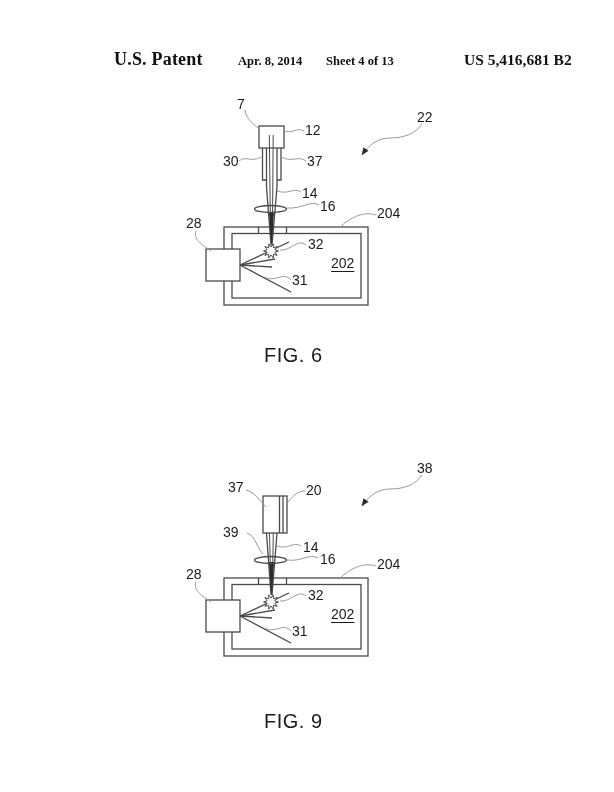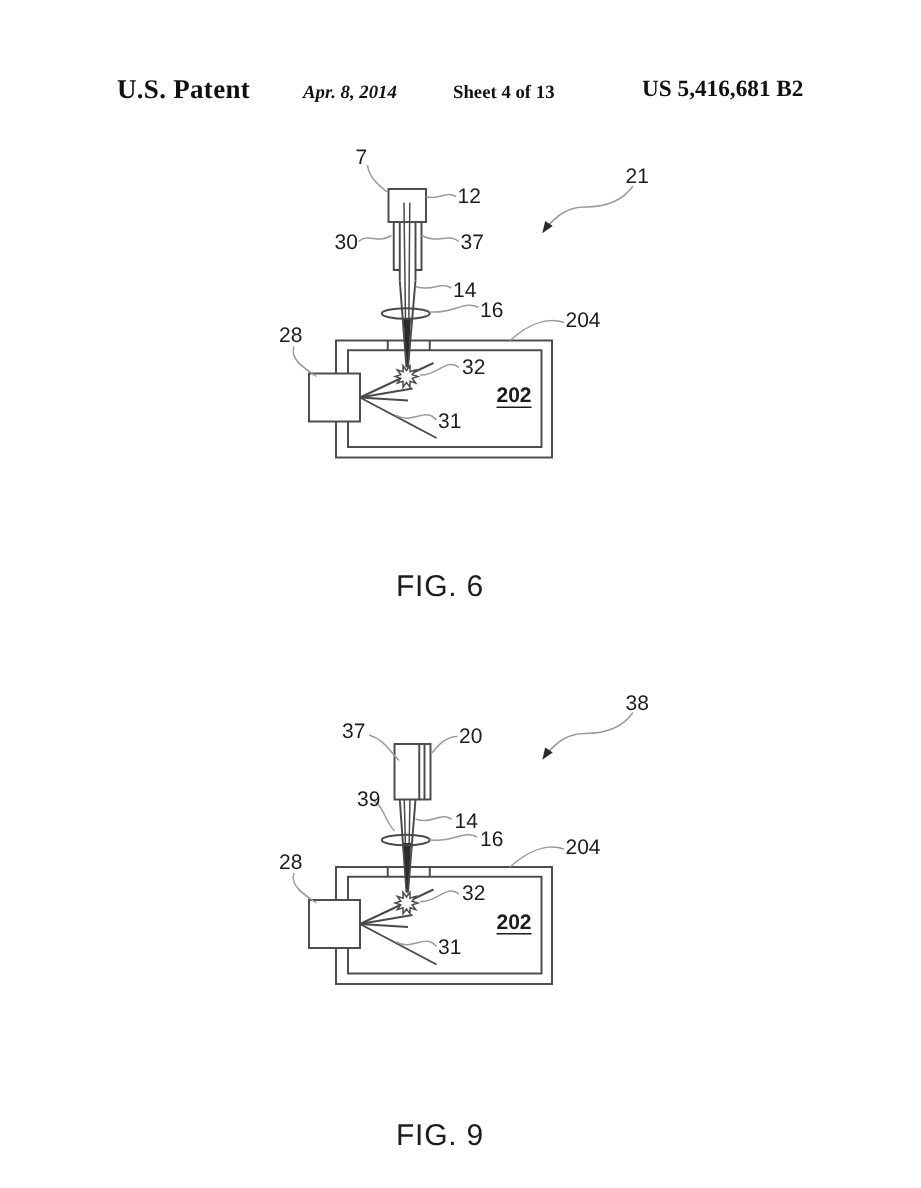--- a/index.html
+++ b/index.html
@@ -1,27 +1,27 @@
 <!DOCTYPE html>
 <html><head>
 <meta charset="utf-8">
 <style>
   html,body{margin:0;padding:0;background:#e8e8e8;}
   .page{
     position:relative;width:614px;height:792px;background:#ffffff;
     font-family:"Liberation Sans",sans-serif;overflow:hidden;margin:0 auto;
   }
-  .hdr{position:absolute;font-family:"Liberation Serif",serif;font-weight:bold;color:#111;white-space:nowrap;}
+  .hdr{position:absolute;font-family:"Liberation Serif",serif;font-weight:bold;color:#111;white-space:nowrap;margin-left:36px;}
   .hdr-title{left:78px;top:49px;font-size:18px;letter-spacing:0.2px;}
-  .hdr-date{left:202px;top:54px;font-size:12.5px;font-style:italic;}
-  .hdr-sheet{left:302px;top:54px;font-size:12.5px;}
+  .hdr-date{left:202px;top:54px;font-size:12.5px;}
+  .hdr-sheet{left:290px;top:54px;font-size:12.5px;}
   .hdr-patno{left:428px;top:51px;font-size:15.5px;}
   .ref{position:absolute;font-size:14px;color:#1c1c1c;line-height:14px;white-space:nowrap;}
-  .ref.ul{font-weight:bold;text-decoration:underline;text-underline-offset:3px;}
-  .caption{position:absolute;font-size:20px;color:#1c1c1c;letter-spacing:0.5px;white-space:nowrap;margin-top:36px;}
+  .ref.ul{font-weight:normal;text-decoration:underline;text-underline-offset:3px;}
+  .caption{position:absolute;font-size:20px;color:#1c1c1c;letter-spacing:0.5px;white-space:nowrap;}
   svg.art{position:absolute;left:0;top:0;}
   .lw{stroke:#4a4a4a;stroke-width:1.3;fill:none;}
   .lwf{stroke:#4a4a4a;stroke-width:1.3;fill:#ffffff;}
   .leader{stroke:#9a9a9a;stroke-width:1;fill:none;}
   .dark{fill:#2b2b2b;stroke:none;}
 </style>
 </head>
 <body>
 
 <div class="page">
@@ -117,31 +117,31 @@
       <use href="#ovArrow"></use>
     </g>
   </svg>
 
   <div class="ref" style="left:237px;top:97px">7</div>
   <div class="ref" style="left:305px;top:123px">12</div>
   <div class="ref" style="left:223px;top:154px">30</div>
   <div class="ref" style="left:307px;top:154px">37</div>
   <div class="ref" style="left:302px;top:186px">14</div>
   <div class="ref" style="left:320px;top:199px">16</div>
-  <div class="ref" style="left:417px;top:110px">21</div>
+  <div class="ref" style="left:417px;top:110px">22</div>
   <div class="ref" style="left:377px;top:206px">204</div>
   <div class="ref" style="left:186px;top:216px">28</div>
   <div class="ref" style="left:308px;top:237px">32</div>
   <div class="ref ul" style="left:331px;top:256px">202</div>
   <div class="ref" style="left:292px;top:273px">31</div>
   <div class="caption" style="left:264px;top:344px">FIG. 6</div>
 
   <div class="ref" style="left:228px;top:480px">37</div>
   <div class="ref" style="left:306px;top:483px">20</div>
-  <div class="ref" style="left:238px;top:525px">39</div>
+  <div class="ref" style="left:223px;top:525px">39</div>
   <div class="ref" style="left:303px;top:540px">14</div>
   <div class="ref" style="left:320px;top:552px">16</div>
   <div class="ref" style="left:417px;top:461px">38</div>
   <div class="ref" style="left:377px;top:557px">204</div>
   <div class="ref" style="left:186px;top:567px">28</div>
   <div class="ref" style="left:308px;top:588px">32</div>
   <div class="ref ul" style="left:331px;top:607px">202</div>
   <div class="ref" style="left:292px;top:624px">31</div>
   <div class="caption" style="left:264px;top:710px">FIG. 9</div>
 

